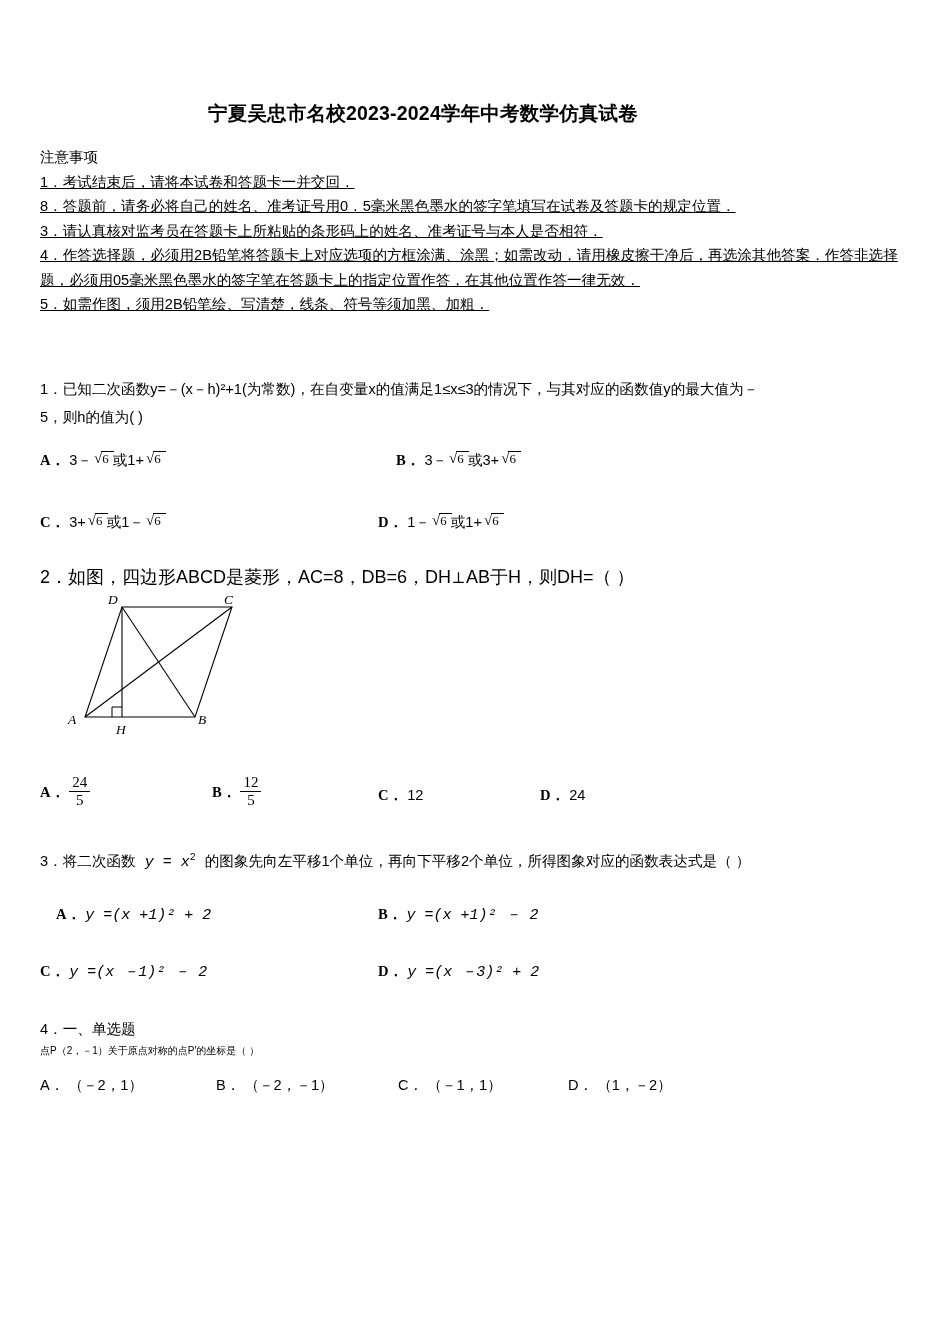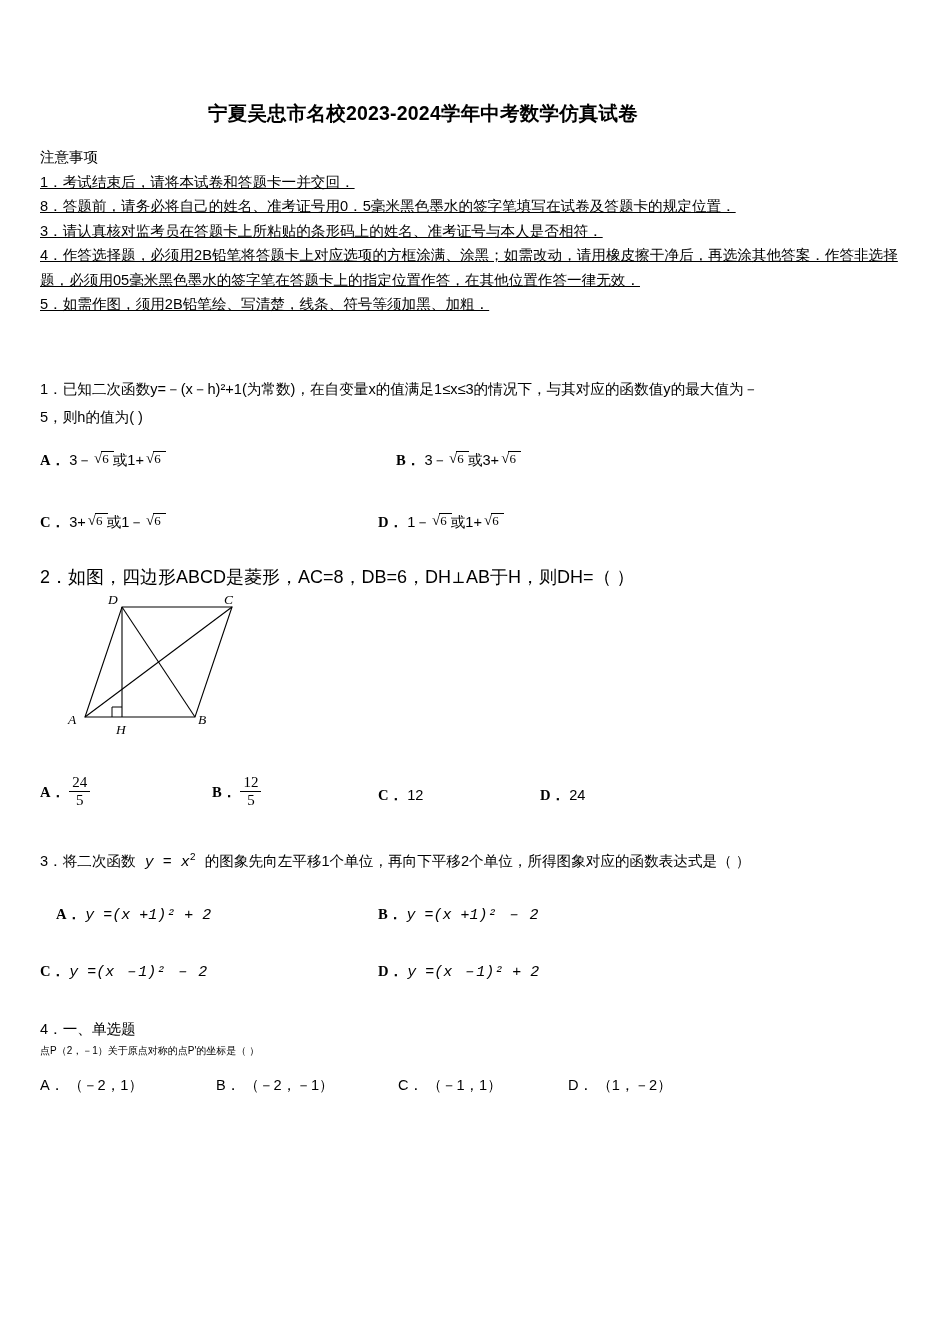--- a/index.html
+++ b/index.html
@@ -290,21 +290,21 @@
   <div class="opt" style="left:378px; top:905px;">
     <span class="lbl">B．</span>
     <span class="mathi">y =(x +1)² － 2</span>
   </div>
   <div class="opt" style="left:40px; top:962px;">
     <span class="lbl">C．</span>
     <span class="mathi">y =(x －1)² － 2</span>
   </div>
   <div class="opt" style="left:378px; top:962px;">
     <span class="lbl">D．</span>
-    <span class="mathi">y =(x －1)² + 2</span>
+    <span class="mathi">y =(x －3)² + 2</span>
   </div>
 
   <div class="q4-a">
     <span>4．</span><span>一、单选题</span>
   </div>
   <div class="q4-b">点P（2，－1）关于原点对称的点P'的坐标是（     ）</div>
 
   <div class="q4-opts" style="left:40px;">
     <span class="lbl">A．</span>
     <span>（－2，1）</span>

